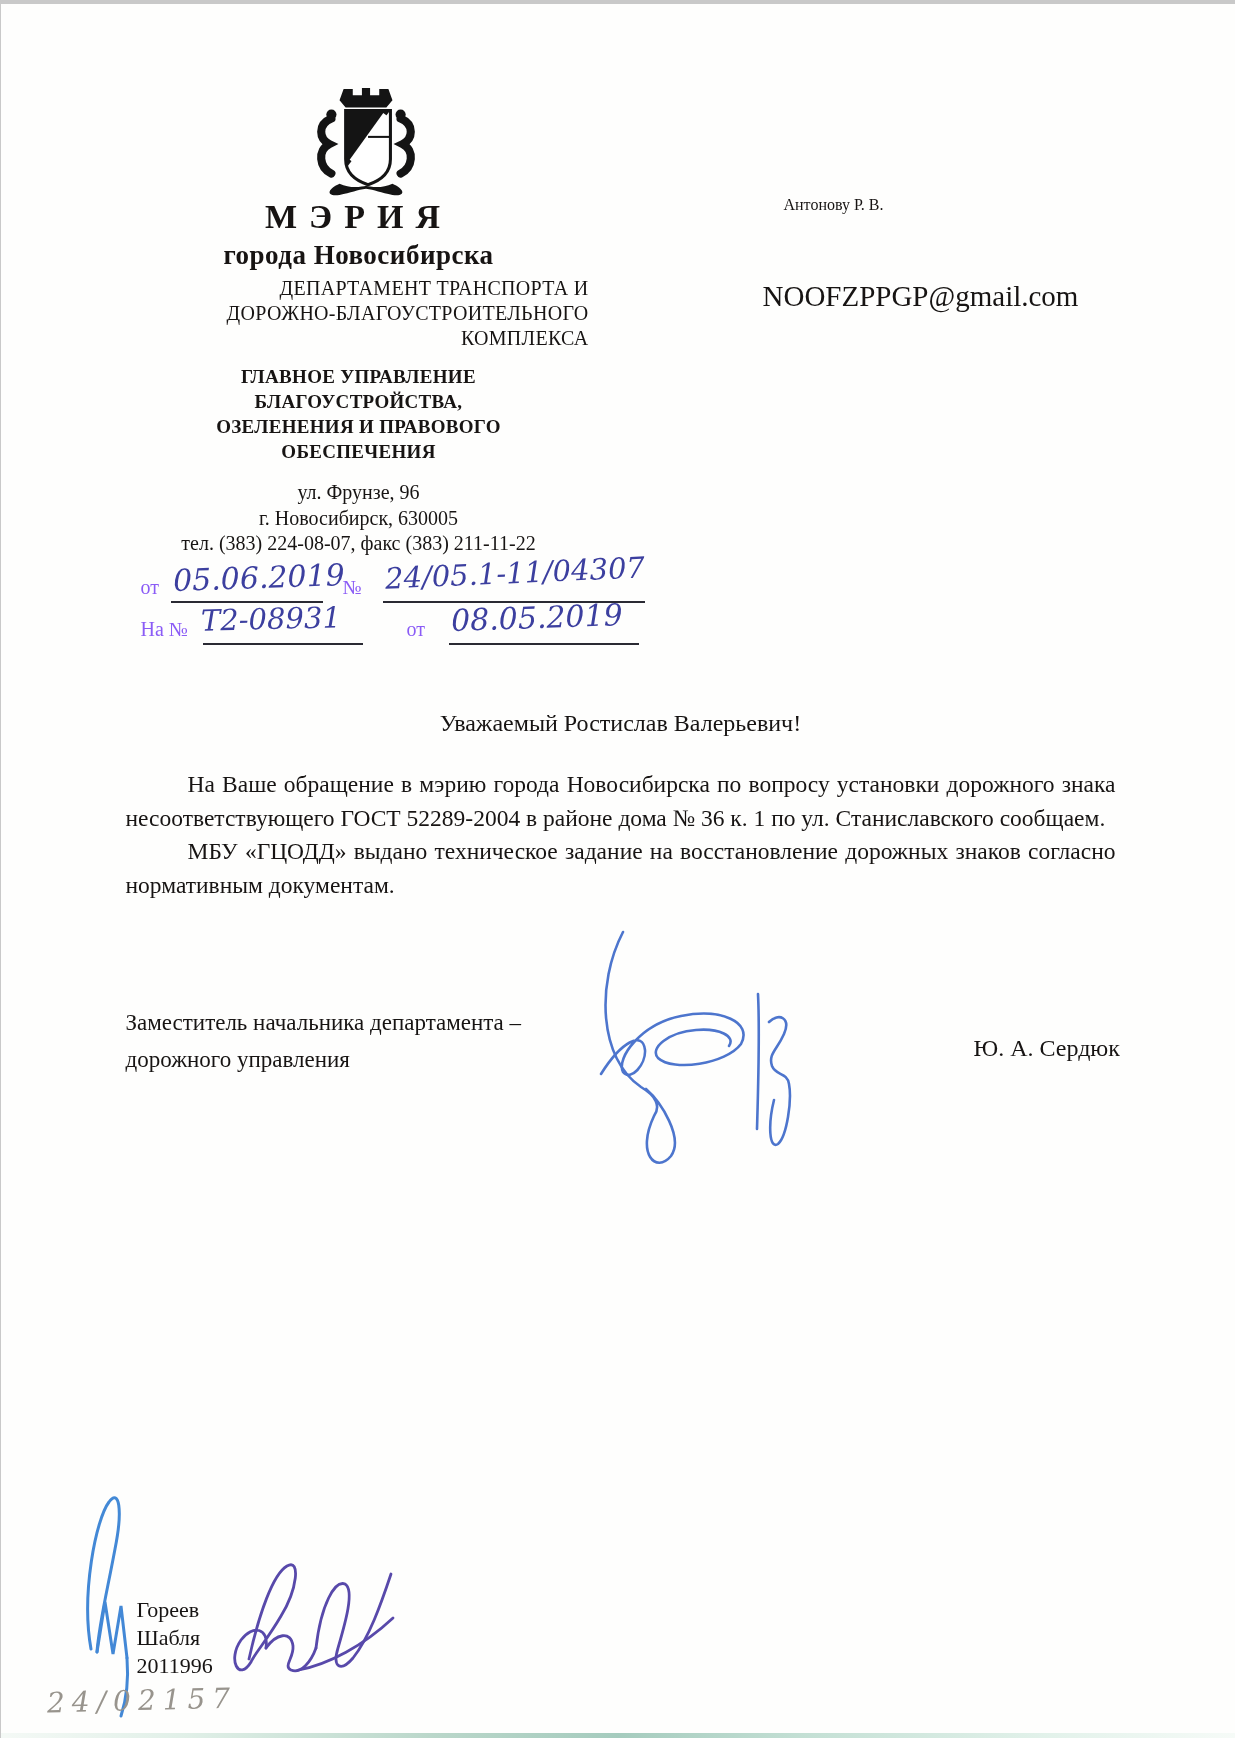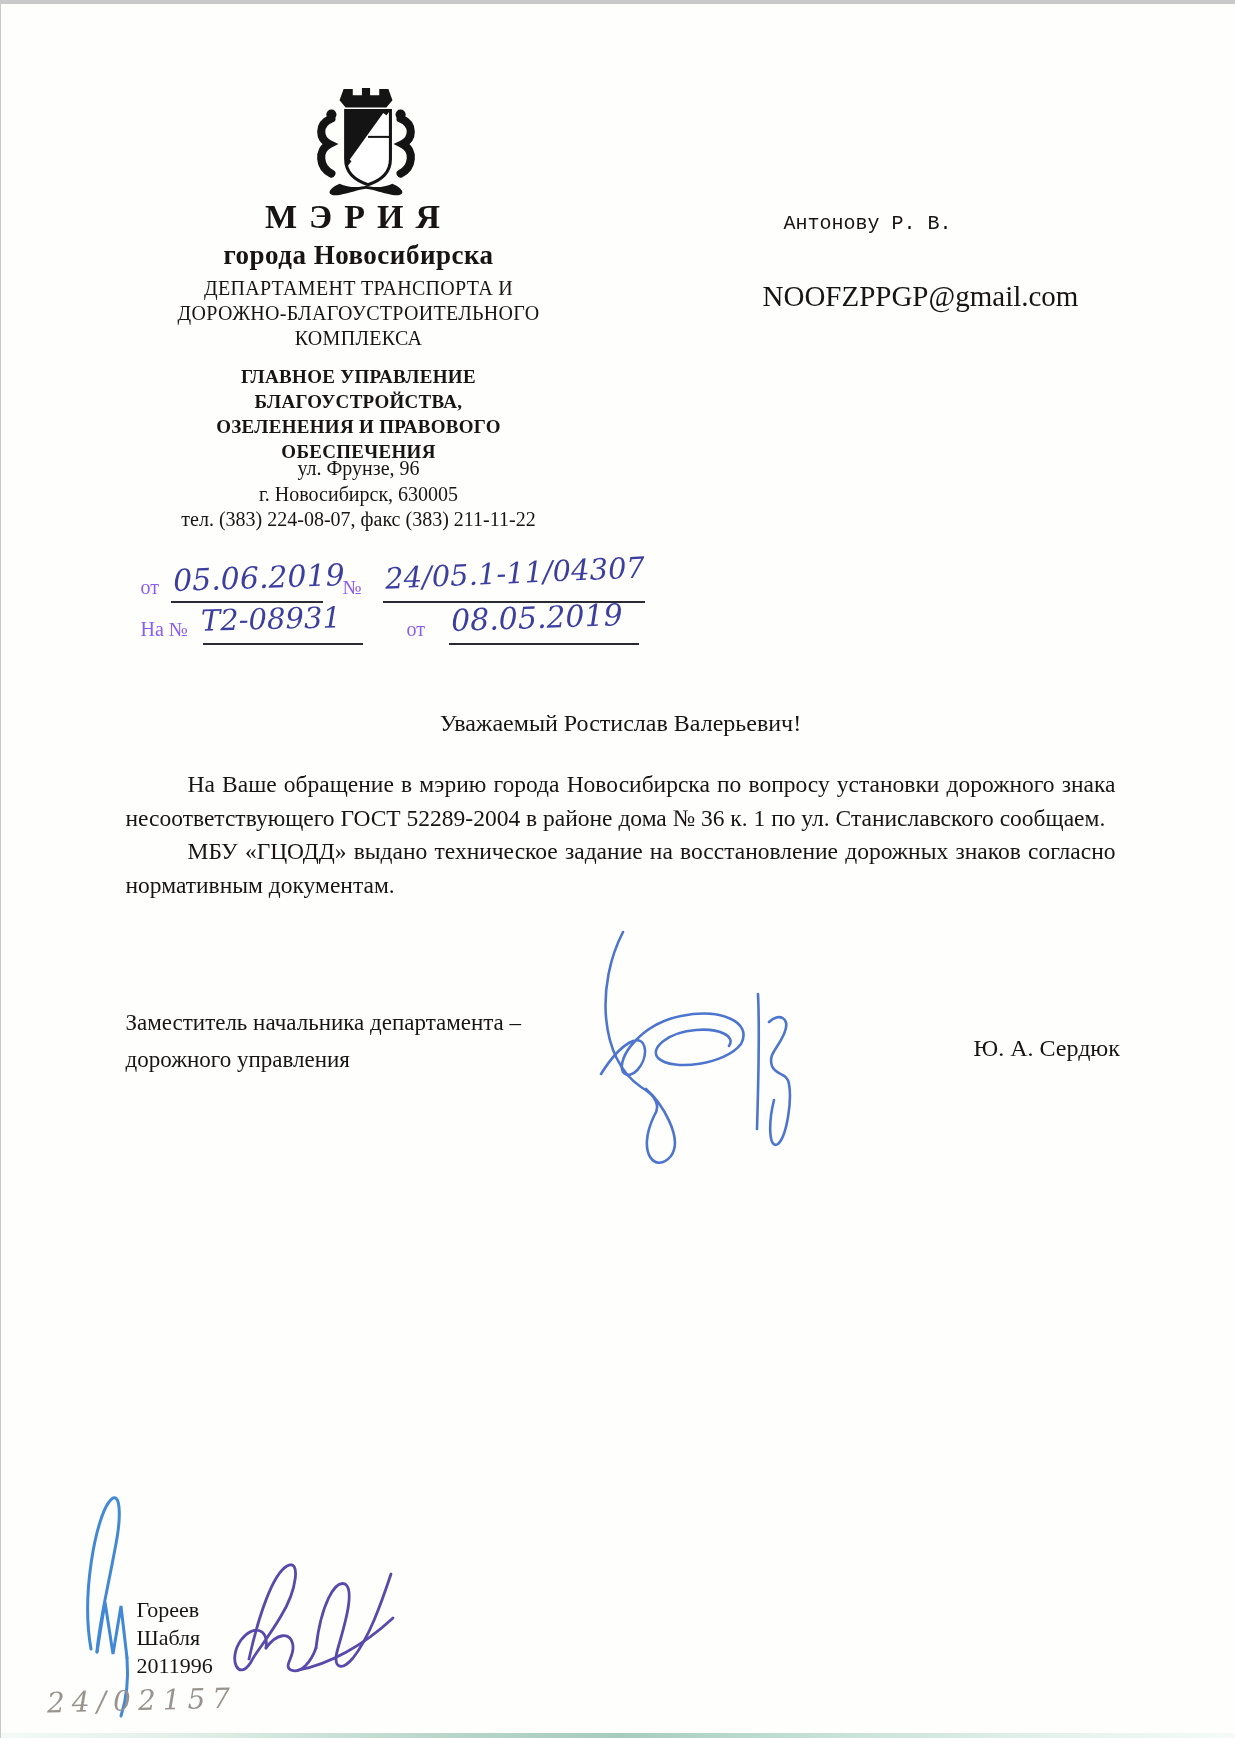--- a/index.html
+++ b/index.html
@@ -11,34 +11,34 @@
     font-family:"Liberation Serif","DejaVu Serif",serif;
     color:#171413;
     overflow:hidden;
   }
   .abs{position:absolute;}
   
   .lh{left:128px;width:460px;text-align:center;}
   .emblem{left:303px;top:82px;width:124px;height:114px;}
   .org-mayor{top:194px;font-size:34px;font-weight:bold;letter-spacing:12px;}
   .org-city{top:236px;font-size:27px;font-weight:bold;letter-spacing:.5px;}
-  .org-dept{top:272px;font-size:20px;line-height:25px;letter-spacing:.3px;}
+  .org-dept{top:272px;font-size:20px;line-height:25px;letter-spacing:.3px;text-align:right;}
   .org-div{top:360px;font-size:19px;font-weight:bold;line-height:25px;letter-spacing:.3px;}
-  .org-addr{top:452px;font-size:20px;line-height:25.5px;}
+  .org-addr{top:476px;font-size:20px;line-height:25.5px;}
   
   .ref-label{font-size:20px;color:#8b5cf6;}
   .uline{border-bottom:2px solid #2a2a33;height:1px;}
   .hw{
     font-family:"DejaVu Serif",serif;
     font-style:italic;
     color:#3c3f9f;
     white-space:nowrap;
   }
   
-  .rcp-name{left:783px;top:208px;font-size:20px;font-family:Liberation Mono, monospace;}
+  .rcp-name{left:783px;top:192px;font-size:16px;}
   .rcp-email{left:762px;top:276px;font-size:29px;text-align:right;}
   
   .salutation{left:125px;top:706px;width:990px;text-align:center;font-size:24px;}
   .body-text{left:125px;top:764px;width:990px;font-size:23.5px;line-height:33.5px;text-align:justify;}
   .body-text p{margin:0;text-indent:62px;}
   
   .signoff{left:125px;top:1000px;font-size:23px;line-height:37px;}
   .sig-name{left:973px;top:1031px;font-size:24px;white-space:nowrap;}
   
   .executor{left:136px;top:1592px;font-size:22px;line-height:28px;}

